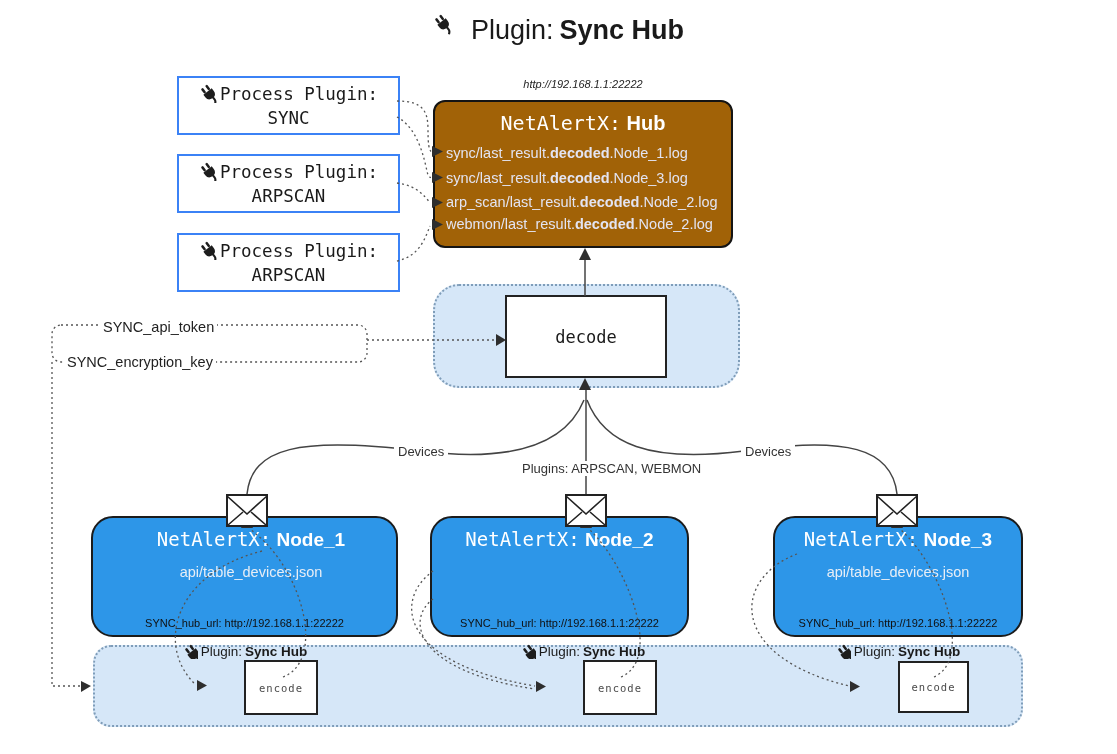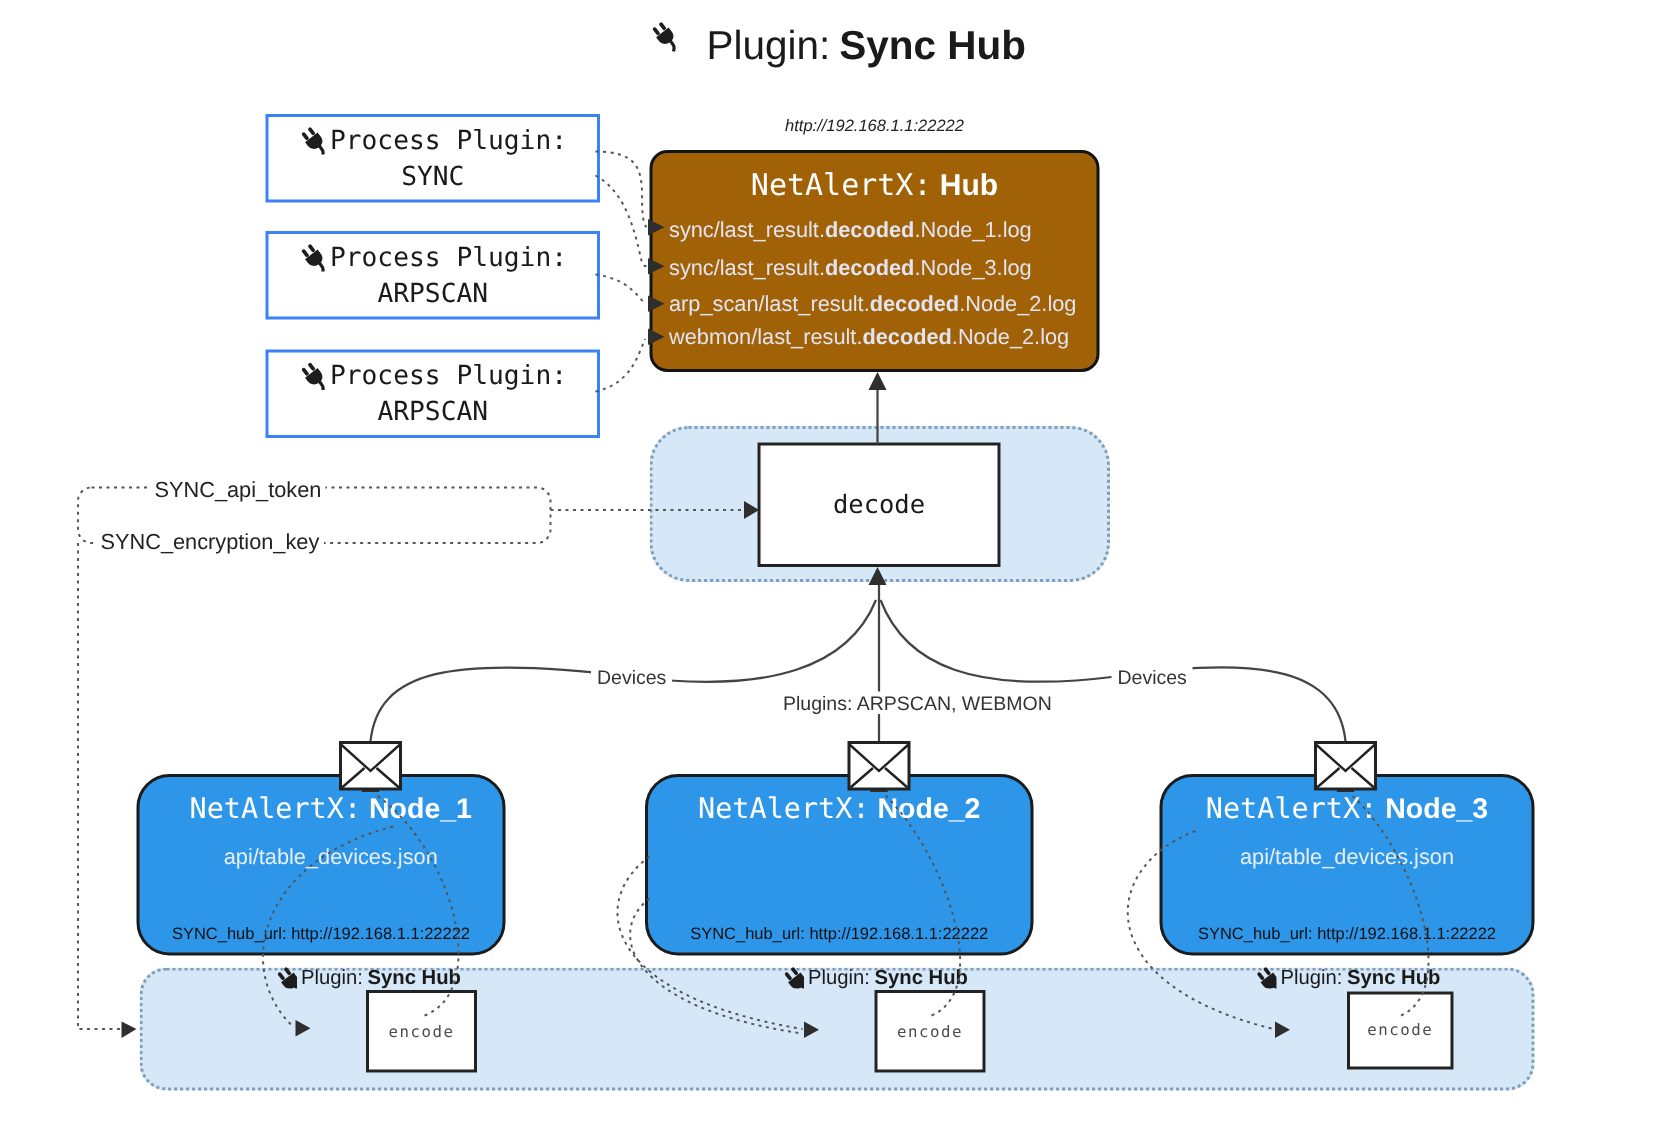--- a/index.html
+++ b/index.html
@@ -115,21 +115,21 @@
       <div class="log"><span>sync/last_result.</span><b>decoded</b><span>.Node_1.log</span></div>
       <div class="log"><span>sync/last_result.</span><b>decoded</b><span>.Node_3.log</span></div>
       <div class="log"><span>arp_scan/last_result.</span><b>decoded</b><span>.Node_2.log</span></div>
       <div class="log"><span>webmon/last_result.</span><b>decoded</b><span>.Node_2.log</span></div>
     </div>
   </div>
 
   <div class="abs panel decode-panel"></div>
   <div class="abs iobox decode-box mono">decode</div>
 
-  <div class="abs node" style="left:91px;width:246px;padding-left:13px;">
+  <div class="abs node" style="left:91px;width:307px;padding-left:13px;">
     <div class="node-title">
       <span class="mono">NetAlertX:</span>
       <b>Node_1</b>
     </div>
     <div class="node-files">
       <div>api/table_devices.json</div>
     </div>
     <div class="node-url">SYNC_hub_url: http://192.168.1.1:22222</div>
   </div>
 

